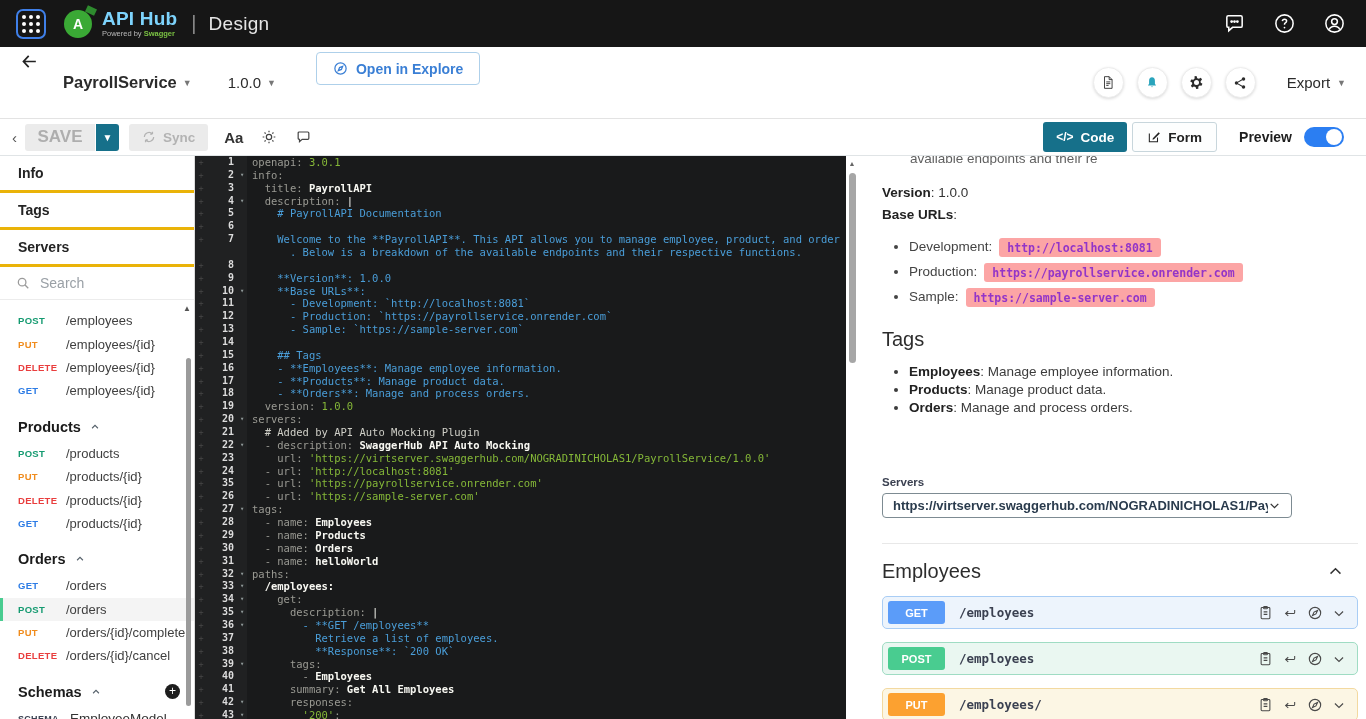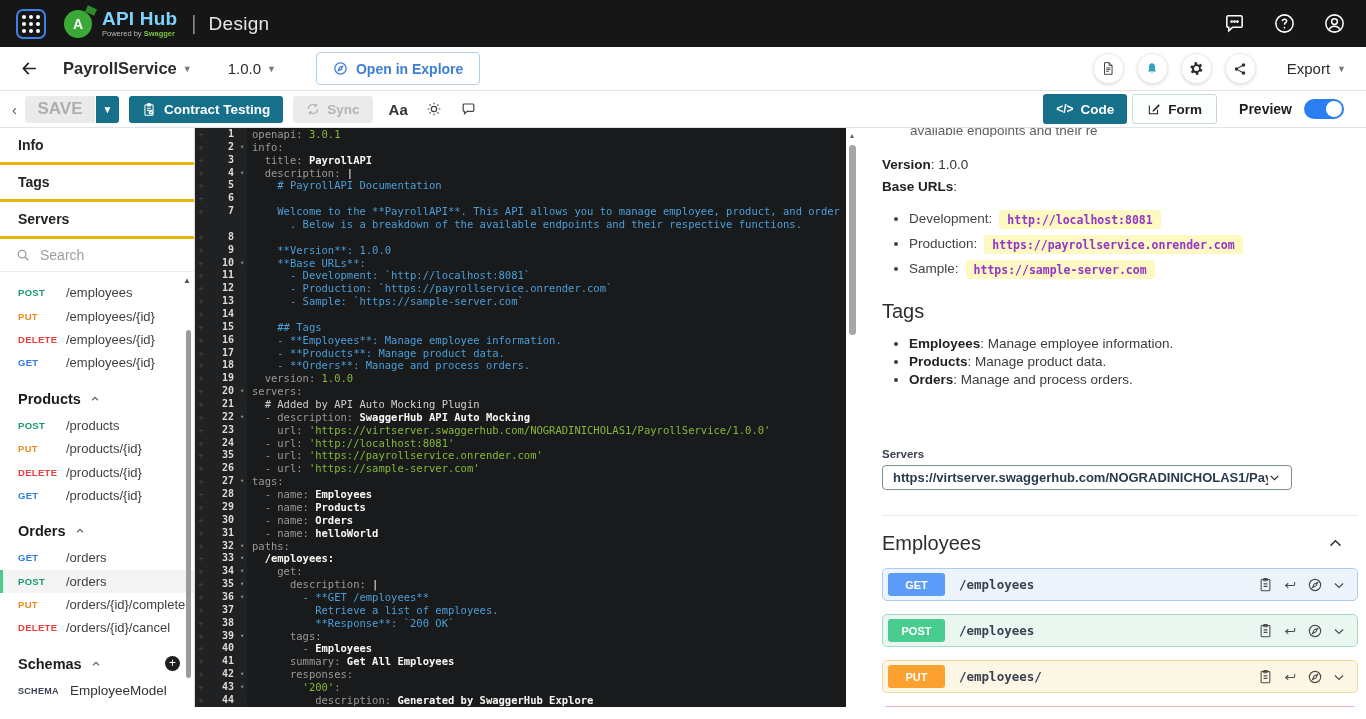--- a/index.html
+++ b/index.html
@@ -21,22 +21,22 @@
   .brand { margin-left:10px; line-height:1; }
   .brand .t1 { color:#7dd3fc; font-size:19px; font-weight:800; letter-spacing:.2px; }
   .brand .t2 { font-size:7.5px; margin-top:2px; color:#b9b9b9; }
   .brand .t2 b { color:#7ac143; }
   .bar-sep { color:#8a8a8a; font-size:20px; font-weight:200; margin:0 12px 0 14px; }
   .design { color:#e6e6e6; font-size:19px; font-weight:300; letter-spacing:.3px; }
   .topbar-icons { margin-left:auto; display:flex; align-items:center; gap:27px; padding-right:4px; }
   .topbar-icons .tbi { cursor:pointer; }
 
   
-  .apibar { height:44px; background:#fff; border-bottom:1px solid #e3e3e3;
-    display:flex; align-items:center; padding:5px 20px; }
+  .apibar { height:72px; background:#fff; border-bottom:1px solid #e3e3e3;
+    display:flex; padding:5px 20px; }
   .back { cursor:pointer; }
   .svc { margin-left:24px; font-size:16.5px; font-weight:600; color:#2b2b2b; cursor:pointer;
     display:flex; align-items:center; gap:6px; }
   .ver { margin-left:36px; font-size:15px; color:#2b2b2b; cursor:pointer;
     display:flex; align-items:center; gap:6px; }
   .caret { font-size:9px; color:#777; }
   .explore-btn { margin-left:40px; height:33px; padding:0 16px; border:1px solid #aed0ea;
     border-radius:4px; background:#fff; color:#3a7fd5; font-size:14px; font-weight:600;
     display:flex; align-items:center; gap:8px; cursor:pointer; }
   .apibar-right { margin-left:auto; display:flex; align-items:center; gap:13px; }
@@ -127,21 +127,21 @@
     border-radius:4px; cursor:grab; }
 
   
   .preview { flex:1; background:#fff; overflow:hidden; padding-left:24px; }
   .clip-text { margin-top:-5px; height:14px; overflow:hidden; color:#606060; font-size:13.5px;margin-left:28px; }
   .meta { margin-top:17px; font-size:13.5px; color:#333; line-height:22px; }
   .meta b { color:#222; }
   .url-list { margin-top:13px; padding-left:27px; list-style:disc; color:#444; }
   .url-list li { margin:10px 0; font-size:13.5px; }
   .chip { font-family:"DejaVu Sans Mono", monospace; font-size:11.5px; font-weight:700;
-    color:#9335c8; background:#fef9c3; border-radius:3px; padding:2.5px 8px; margin-left:7px; }
+    color:#9335c8; background:#fca5a5; border-radius:3px; padding:2.5px 8px; margin-left:7px; }
   .h2 { font-size:20px; font-weight:400; color:#2d2d2d; }
   .tags-h { margin-top:24px; }
   .tag-list { margin-top:13px; padding-left:27px; list-style:disc; color:#444; }
   .tag-list li { margin:3px 0; font-size:13.5px; color:#3c3c3c; }
   .tag-list b { color:#222; }
   .servers-lbl { margin-top:61px; font-size:11.5px; font-weight:700; color:#3b4151; }
   .server-select { margin-top:5px; width:410px; height:25px; border:1.5px solid #7d8b92;
     border-radius:4px; display:flex; align-items:center; padding:0 10px; cursor:pointer;
     background:#fff; }
   .server-select span { flex:1; font-size:13px; font-weight:700; color:#2a3b4d; white-space:nowrap;
@@ -263,30 +263,20 @@
     </div>
   </div>
 </div>
 
 <div class="toolbar">
   <span class="tb-collapse">‹</span>
   <div class="save-group">
     <button class="save-btn">SAVE</button>
     <button class="save-caret">▼</button>
   </div>
-  <button class="teal-btn">
-    <svg width="14" height="15" viewBox="0 0 24 24" fill="none" stroke="#fff" stroke-width="1.8">
-      <rect x="5" y="4" width="14" height="18" rx="1.5"></rect>
-        <rect x="9" y="2" width="6" height="4" rx="1" fill="#fff"></rect>
-      <path d="M8.5 10 H15.5 M8.5 13.5 H12"></path>
-      <circle cx="15.5" cy="16.5" r="4" fill="#fff" stroke="none"></circle>
-      <path d="M13.8 16.5 L15.1 17.8 L17.3 15.3" stroke="#16708a" stroke-width="1.6"></path>
-    </svg>
-    <span>Contract Testing</span>
-  </button>
   <button class="sync-btn">
     <svg width="14" height="14" viewBox="0 0 24 24" fill="none" stroke="#b3b3b3" stroke-width="2">
       <path d="M4 12 A8 8 0 0 1 18 7 M18 7 V3 M18 7 H14"></path>
       <path d="M20 12 A8 8 0 0 1 6 17 M6 17 V21 M6 17 H10"></path>
     </svg>
     <span>Sync</span>
   </button>
   <span class="aa">Aa</span>
   <span class="tb-icon">
     <svg width="16" height="16" viewBox="0 0 24 24" fill="none" stroke="#444" stroke-width="1.8">

